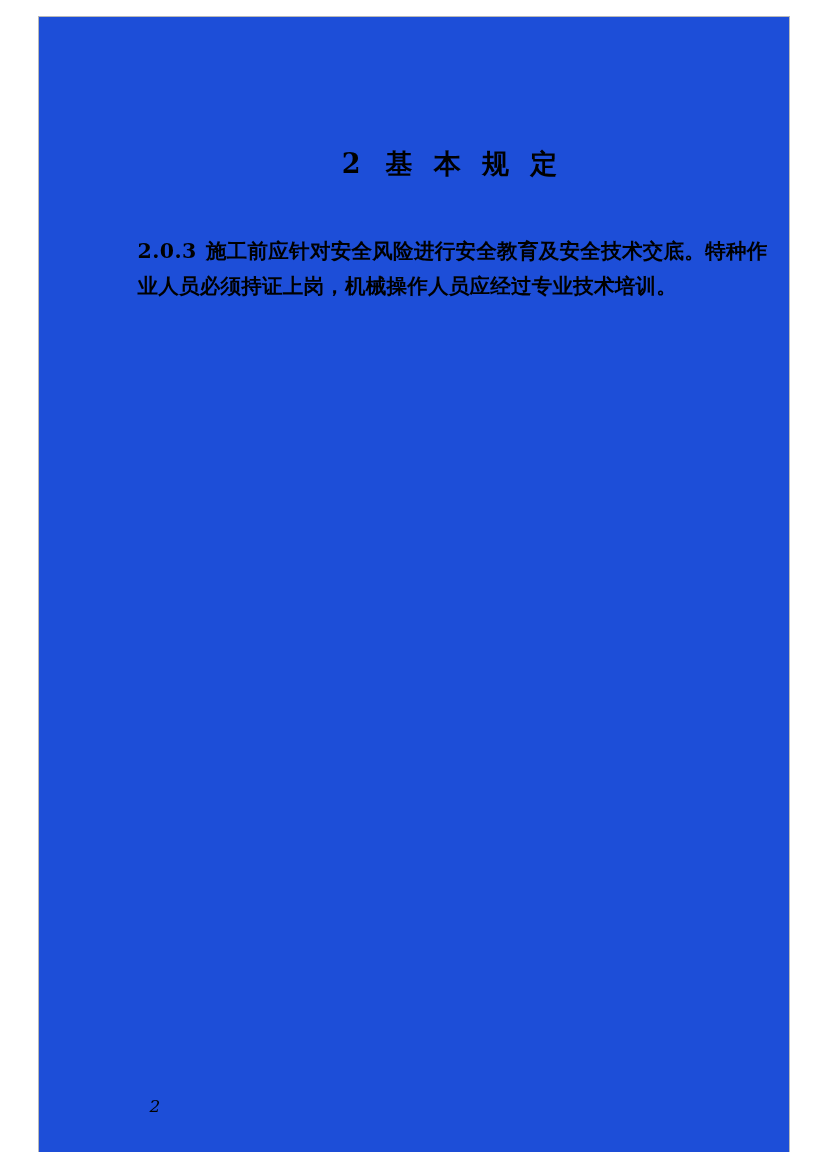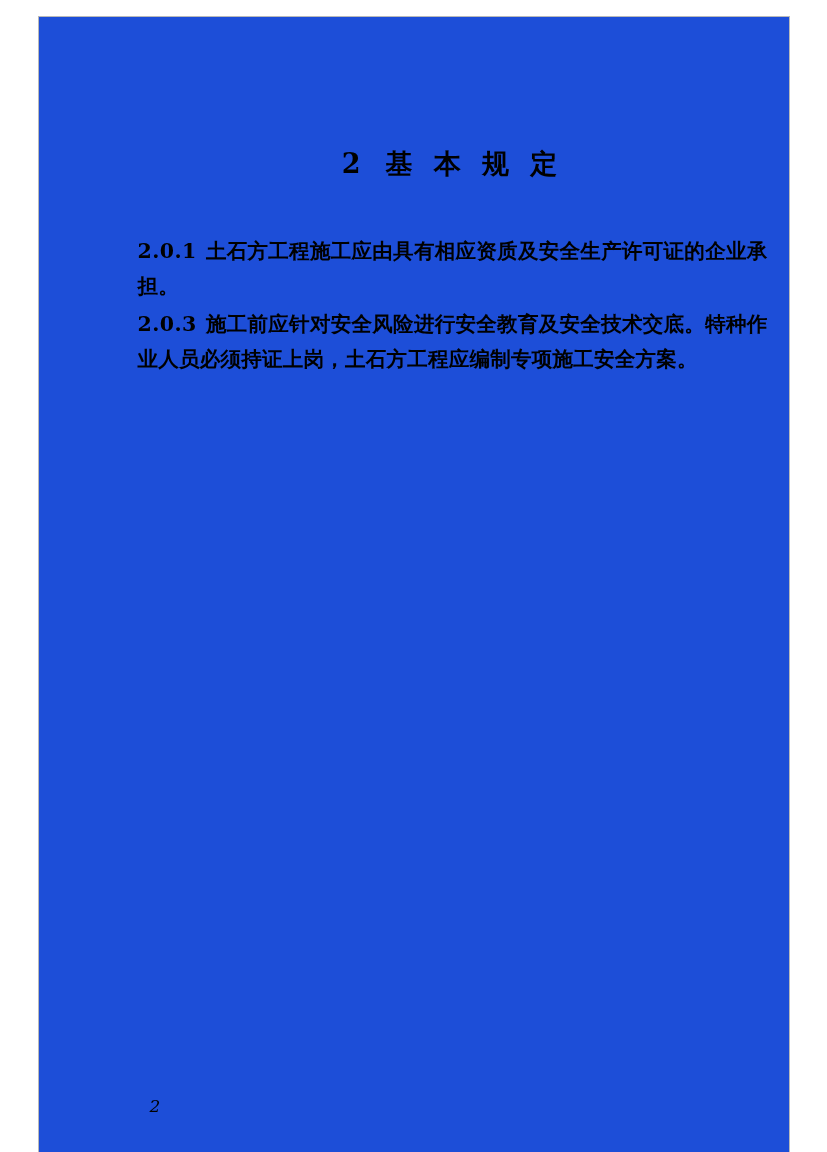--- a/index.html
+++ b/index.html
@@ -69,27 +69,24 @@
 <div class="page">
   <div class="page-border"></div>
 
   <div class="content">
 
     <h1 class="chapter-title">
       <span class="num">2</span>
       <span>基 本 规 定</span>
     </h1>
 
-    <p class="clause">
-      <span class="cnum">2.0.1</span><span>土石方工程施工应由具有相应资质及安全生产许可证的企业承担。</span>
-    </p>
 
 
     <p class="clause">
-      <span class="cnum">2.0.3</span><span>施工前应针对安全风险进行安全教育及安全技术交底。特种作业人员必须持证上岗，土石方工程应编制专项施工安全方案。</span>
+      <span class="cnum">2.0.3</span><span>施工前应针对安全风险进行安全教育及安全技术交底。特种作业人员必须持证上岗，机械操作人员应经过专业技术培训。</span>
     </p>
 
 
 
   </div>
 
   <div class="page-number">2</div>
 </div>
 
 </body></html>

